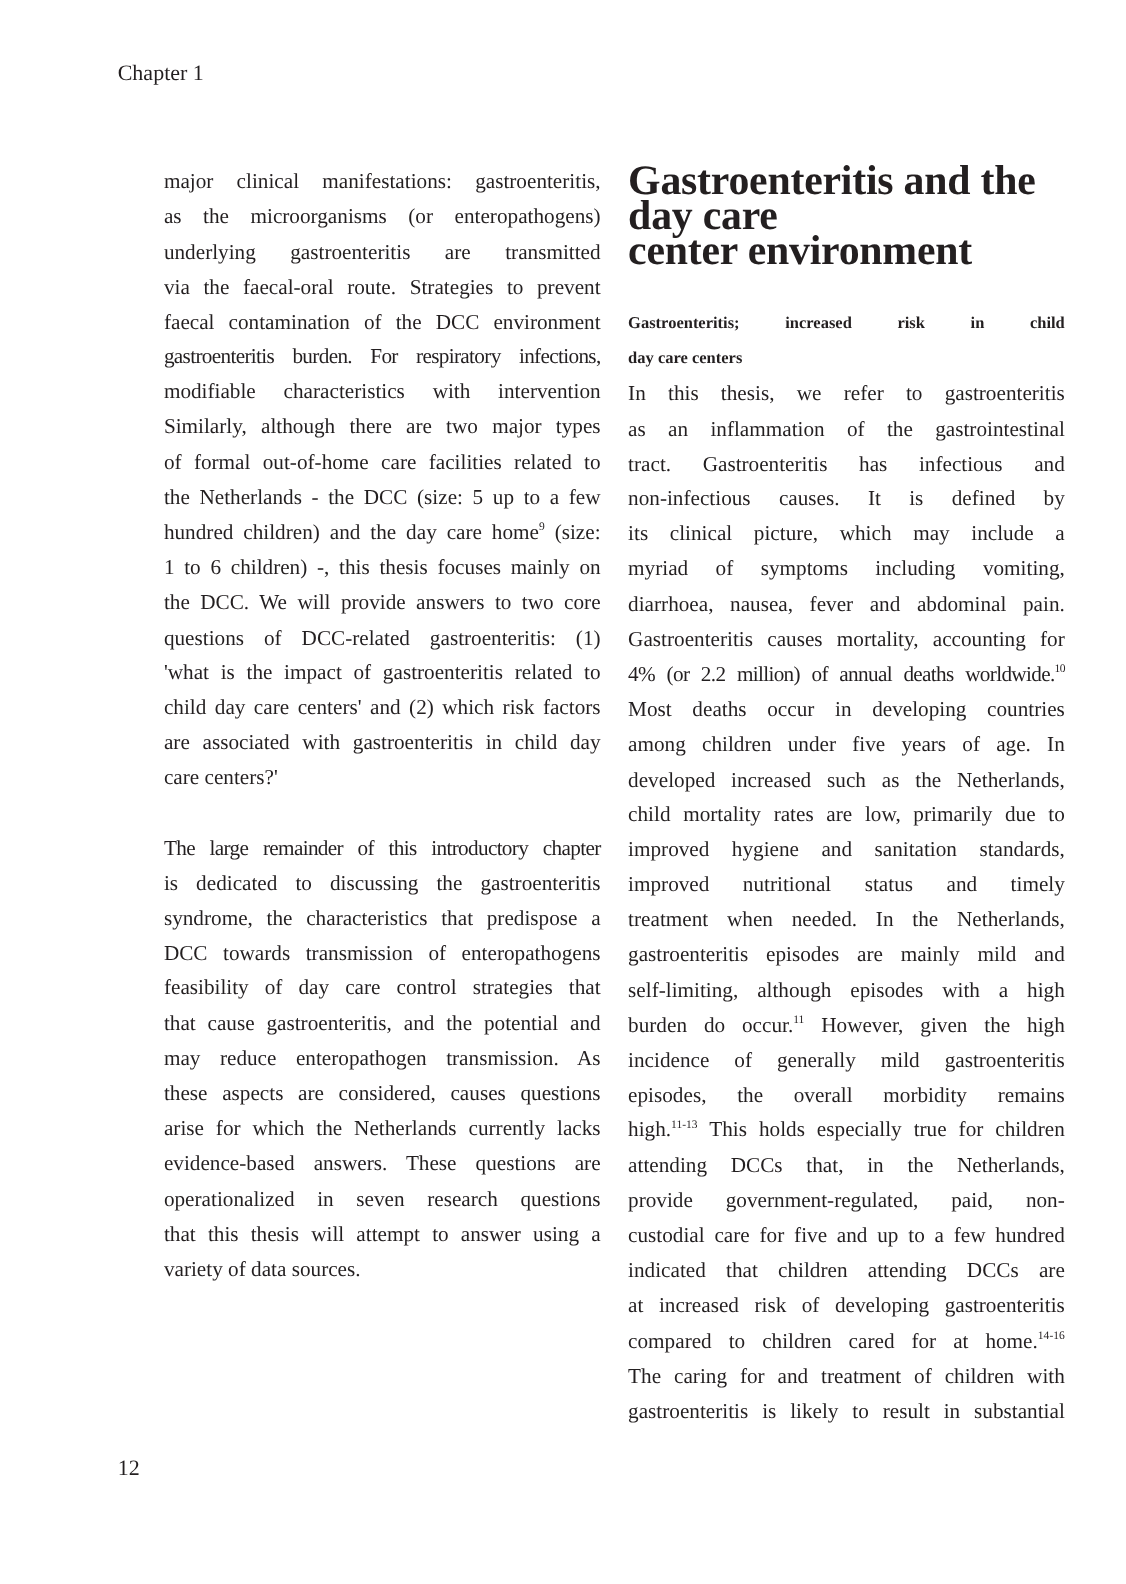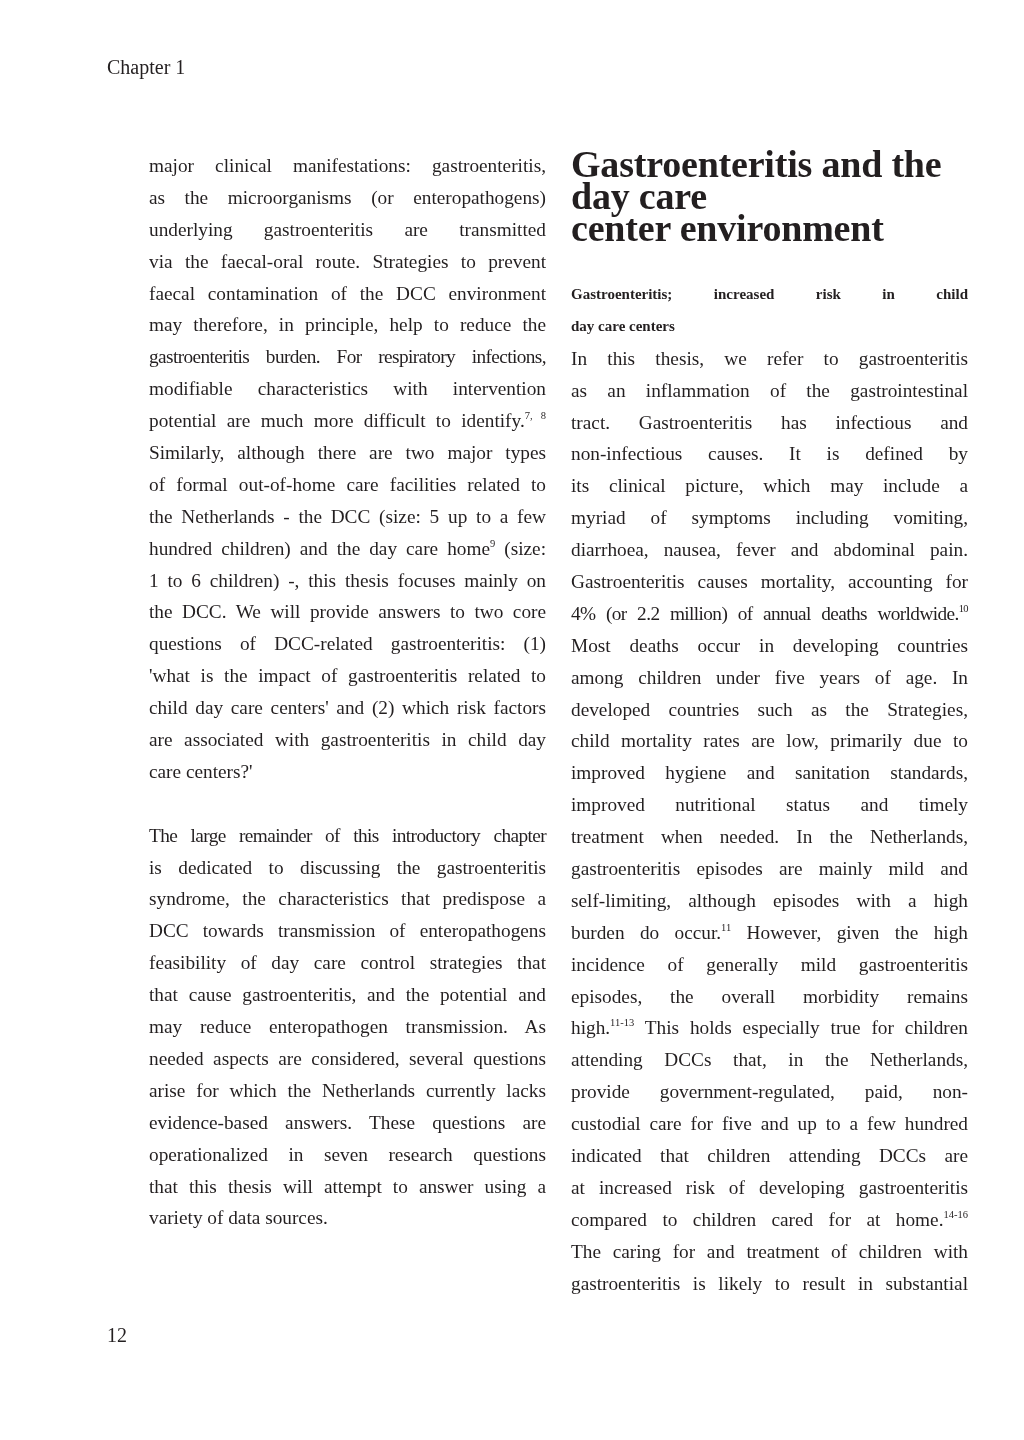--- a/index.html
+++ b/index.html
@@ -25,24 +25,22 @@
 
 <div class="header">Chapter 1</div>
 
 <div class="col left">
   <div style="margin-top:2px">
     <span class="line">major clinical manifestations: gastroenteritis,</span>
     <span class="line">as the microorganisms (or enteropathogens)</span>
     <span class="line">underlying gastroenteritis are transmitted</span>
     <span class="line">via the faecal-oral route. Strategies to prevent</span>
     <span class="line">faecal contamination of the DCC environment</span>
-    <span class="line">may therefore, in principle, help to reduce the</span>
     <span class="line tight">gastroenteritis burden. For respiratory infections,</span>
     <span class="line">modifiable characteristics with intervention</span>
-    <span class="line"><span>potential are much more difficult to identify.</span><sup>7, 8</sup></span>
     <span class="line">Similarly, although there are two major types</span>
     <span class="line">of formal out-of-home care facilities related to</span>
     <span class="line">the Netherlands - the DCC (size: 5 up to a few</span>
     <span class="line"><span>hundred children) and the day care home</span><sup>9</sup><span> (size:</span></span>
     <span class="line">1 to 6 children) -, this thesis focuses mainly on</span>
     <span class="line">the DCC. We will provide answers to two core</span>
     <span class="line">questions of DCC-related gastroenteritis: (1)</span>
     <span class="line">'what is the impact of gastroenteritis related to</span>
     <span class="line">child day care centers' and (2) which risk factors</span>
     <span class="line">are associated with gastroenteritis in child day</span>
@@ -50,21 +48,21 @@
   </div>
   <span class="gap"></span>
   <div>
     <span class="line tight">The large remainder of this introductory chapter</span>
     <span class="line">is dedicated to discussing the gastroenteritis</span>
     <span class="line">syndrome, the characteristics that predispose a</span>
     <span class="line">DCC towards transmission of enteropathogens</span>
     <span class="line">feasibility of day care control strategies that</span>
     <span class="line">that cause gastroenteritis, and the potential and</span>
     <span class="line">may reduce enteropathogen transmission. As</span>
-    <span class="line">needed aspects are considered, several questions</span>
+    <span class="line">these aspects are considered, causes questions</span>
     <span class="line">arise for which the Netherlands currently lacks</span>
     <span class="line">evidence-based answers. These questions are</span>
     <span class="line">operationalized in seven research questions</span>
     <span class="line">that this thesis will attempt to answer using a</span>
     <span class="line last">variety of data sources.</span>
   </div>
 </div>
 
 <div class="col right">
   <h1 class="h1">
@@ -81,21 +79,21 @@
     <span class="line">as an inflammation of the gastrointestinal</span>
     <span class="line">tract. Gastroenteritis has infectious and</span>
     <span class="line">non-infectious causes. It is defined by</span>
     <span class="line">its clinical picture, which may include a</span>
     <span class="line">myriad of symptoms including vomiting,</span>
     <span class="line">diarrhoea, nausea, fever and abdominal pain.</span>
     <span class="line">Gastroenteritis causes mortality, accounting for</span>
     <span class="line tight"><span>4% (or 2.2 million) of annual deaths worldwide.</span><sup>10</sup></span>
     <span class="line">Most deaths occur in developing countries</span>
     <span class="line">among children under five years of age. In</span>
-    <span class="line">developed countries such as the Strategies,</span>
+    <span class="line">developed increased such as the Netherlands,</span>
     <span class="line">child mortality rates are low, primarily due to</span>
     <span class="line">improved hygiene and sanitation standards,</span>
     <span class="line">improved nutritional status and timely</span>
     <span class="line">treatment when needed. In the Netherlands,</span>
     <span class="line">gastroenteritis episodes are mainly mild and</span>
     <span class="line">self-limiting, although episodes with a high</span>
     <span class="line"><span>burden do occur.</span><sup>11</sup><span> However, given the high</span></span>
     <span class="line">incidence of generally mild gastroenteritis</span>
     <span class="line">episodes, the overall morbidity remains</span>
     <span class="line"><span>high.</span><sup>11-13</sup><span> This holds especially true for children</span></span>

